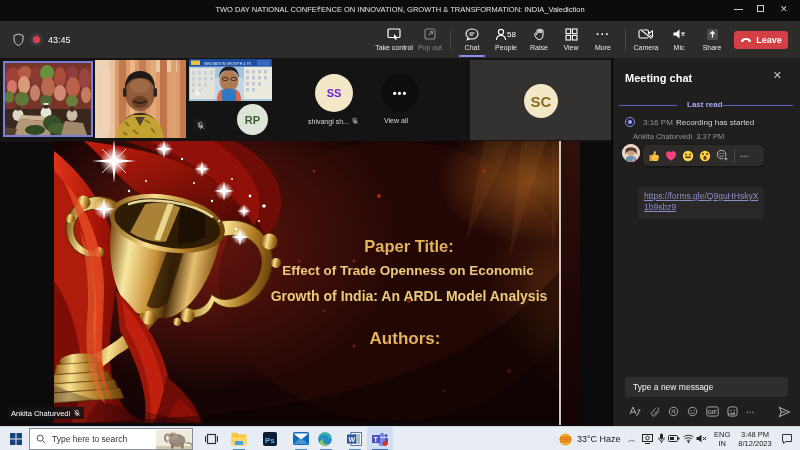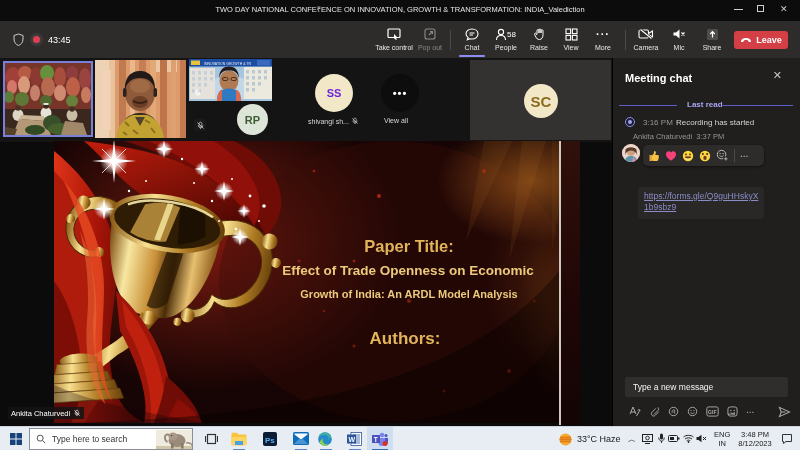--- a/index.html
+++ b/index.html
@@ -477,21 +477,21 @@
           </g>
       </g>
 
       <path d="M0 282 H505 V130 C420 235 250 278 0 282 Z" fill="#000" opacity="0.35"></path>
       <path d="M0 282 L150 282 C95 272 40 262 0 244 Z" fill="#14030a" opacity="0.3"></path>
       <rect width="505" height="282" fill="none"></rect>
     </svg>
 
     <div class="gold" style="top:96px;left:200px;width:310px;font-size:16.5px;color:#e2b45a;">Paper Title:</div>
     <div class="gold" style="top:122px;left:199px;width:310px;font-size:13.5px;color:#ecca7c;">Effect of Trade Openness on Economic</div>
-    <div class="gold" style="top:147px;left:200px;width:310px;font-size:11px;color:#ecca7c;">Growth of India: An ARDL Model Analysis</div>
+    <div class="gold" style="top:147px;left:200px;width:310px;font-size:14px;color:#ecca7c;">Growth of India: An ARDL Model Analysis</div>
     <div class="gold" style="top:188px;left:196px;width:310px;font-size:17px;color:#e2b45a;">Authors:</div>
   </div>
   <div class="abs" id="slide-edge"></div>
   <div class="abs" id="slide-right"></div>
 
   <div class="abs" id="nametag">Ankita Chaturvedi
     <svg width="8" height="8" viewBox="0 0 12 12">
         <path d="M6 1.5 C7 1.5 7.8 2.3 7.8 3.3 V6 C7.8 7 7 7.8 6 7.8 C5 7.8 4.2 7 4.2 6 V3.3 C4.2 2.3 5 1.5 6 1.5 Z M3 5.5 V6 C3 7.7 4.3 9 6 9 C7.7 9 9 7.7 9 6 V5.5 M6 9 V10.5" fill="none" stroke="#fff" stroke-width="0.9"></path>
         <path d="M2 2 L10 10" stroke="#fff" stroke-width="1"></path>
       </svg>

